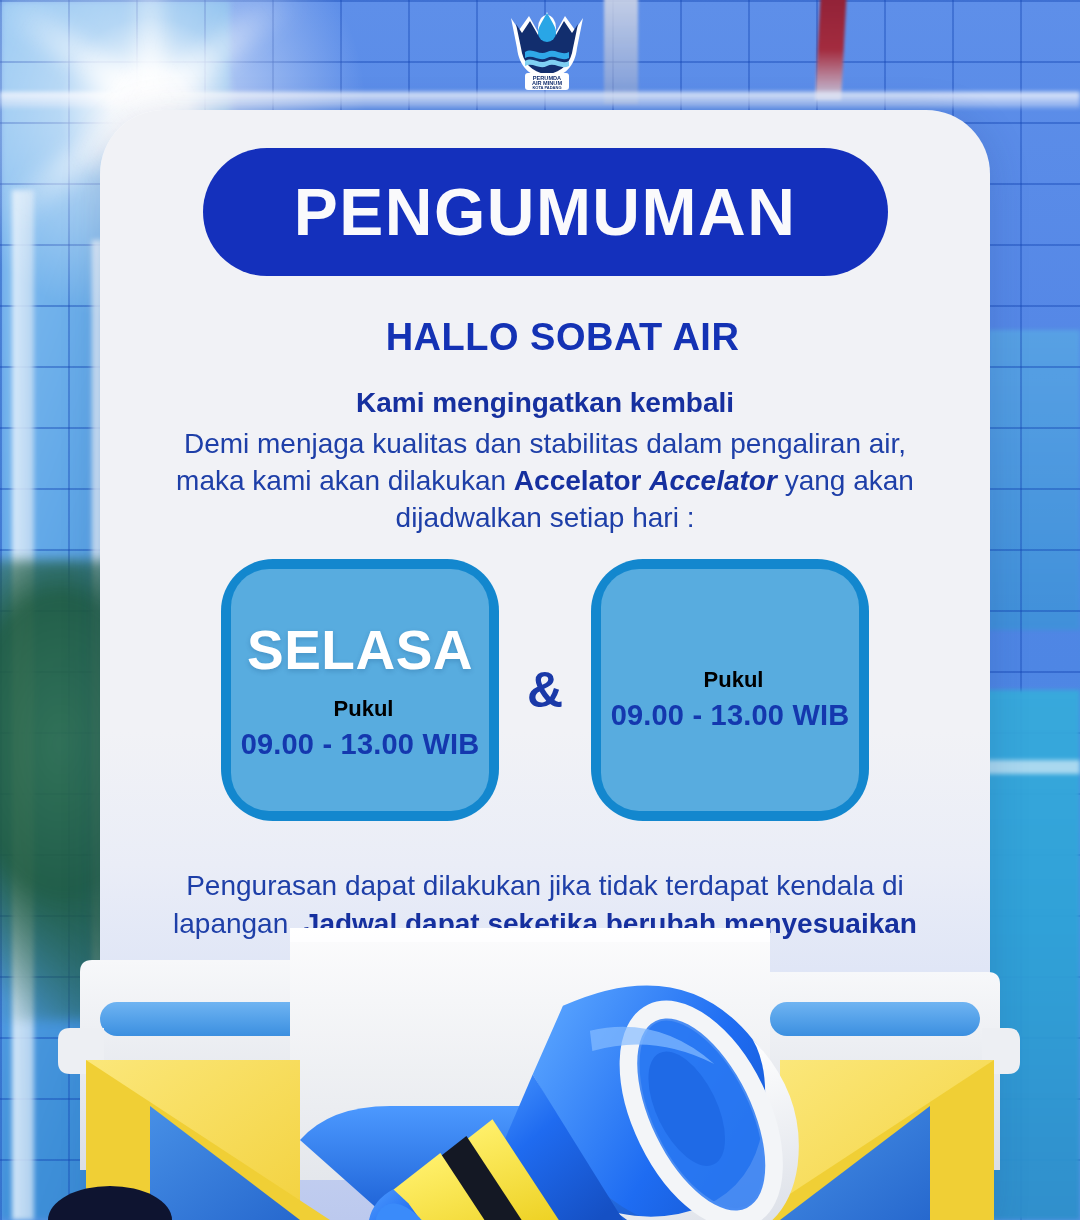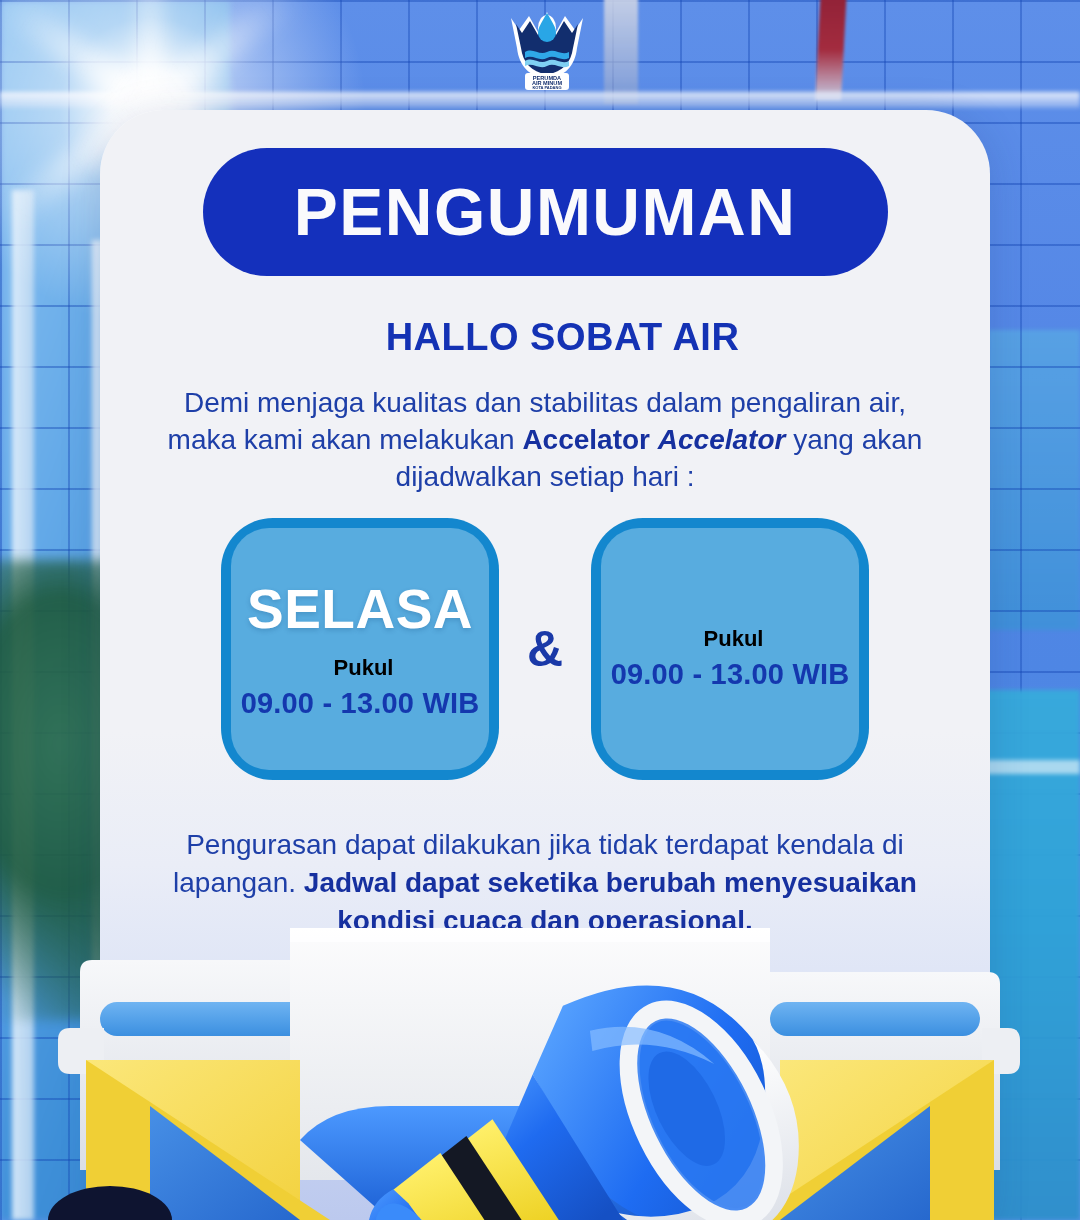--- a/index.html
+++ b/index.html
@@ -283,21 +283,21 @@
 
   <div class="card">
 
     <div class="pill">
       <div class="pill-text">PENGUMUMAN</div>
     </div>
 
     <div class="subtitle">HALLO SOBAT AIR</div>
 
     <div class="lead">
-      <span>Demi menjaga kualitas dan stabilitas dalam pengaliran air, maka kami akan melakukan </span><span class="b">Accelator </span><span class="bi">Accelator</span><span> yang akan dijadwalkan setiap hari :</span>
+      <span class="lead-strong">Kami mengingatkan kembali</span><span>Demi menjaga kualitas dan stabilitas dalam pengaliran air, maka kami akan dilakukan </span><span class="b">Accelator </span><span class="bi">Accelator</span><span> yang akan dijadwalkan setiap hari :</span>
     </div>
 
     <div class="days">
 
       <div class="daycard">
         <div class="daycard-inner">
           <div class="day-name">SELASA</div>
           <div class="day-pukul">Pukul</div>
           <div class="day-time">09.00 - 13.00 WIB</div>
         </div>

